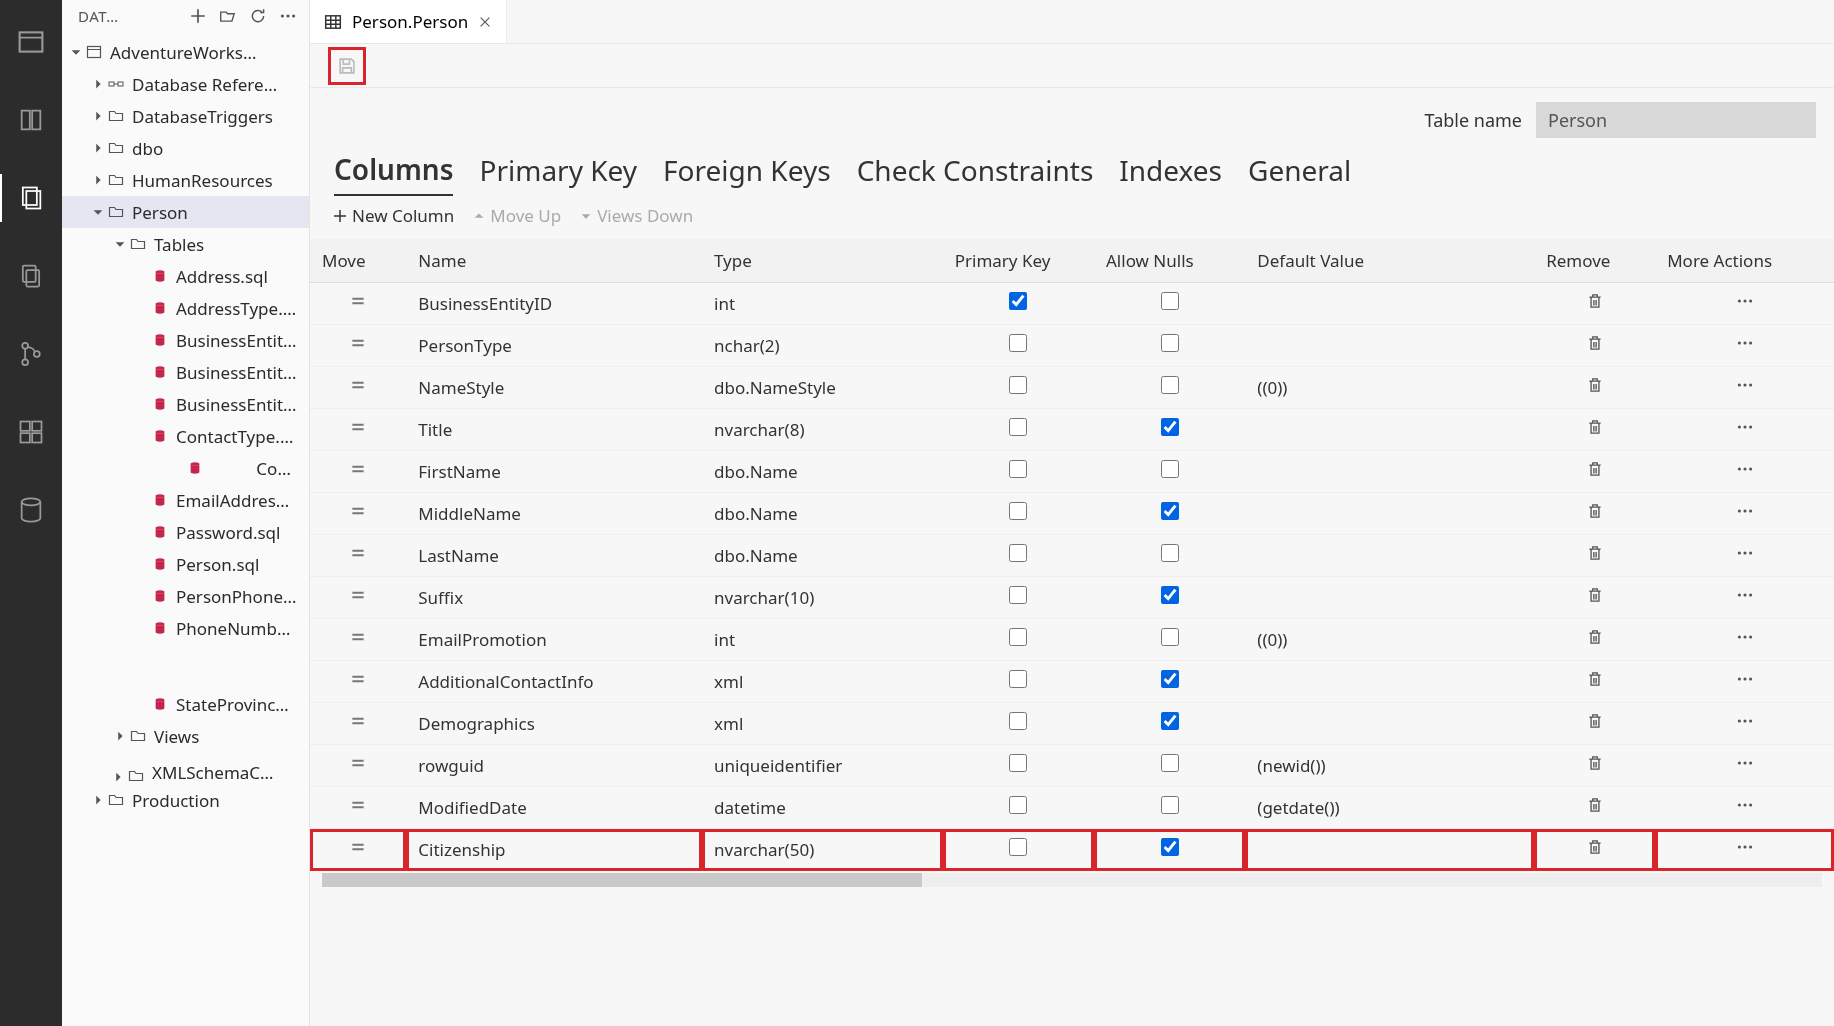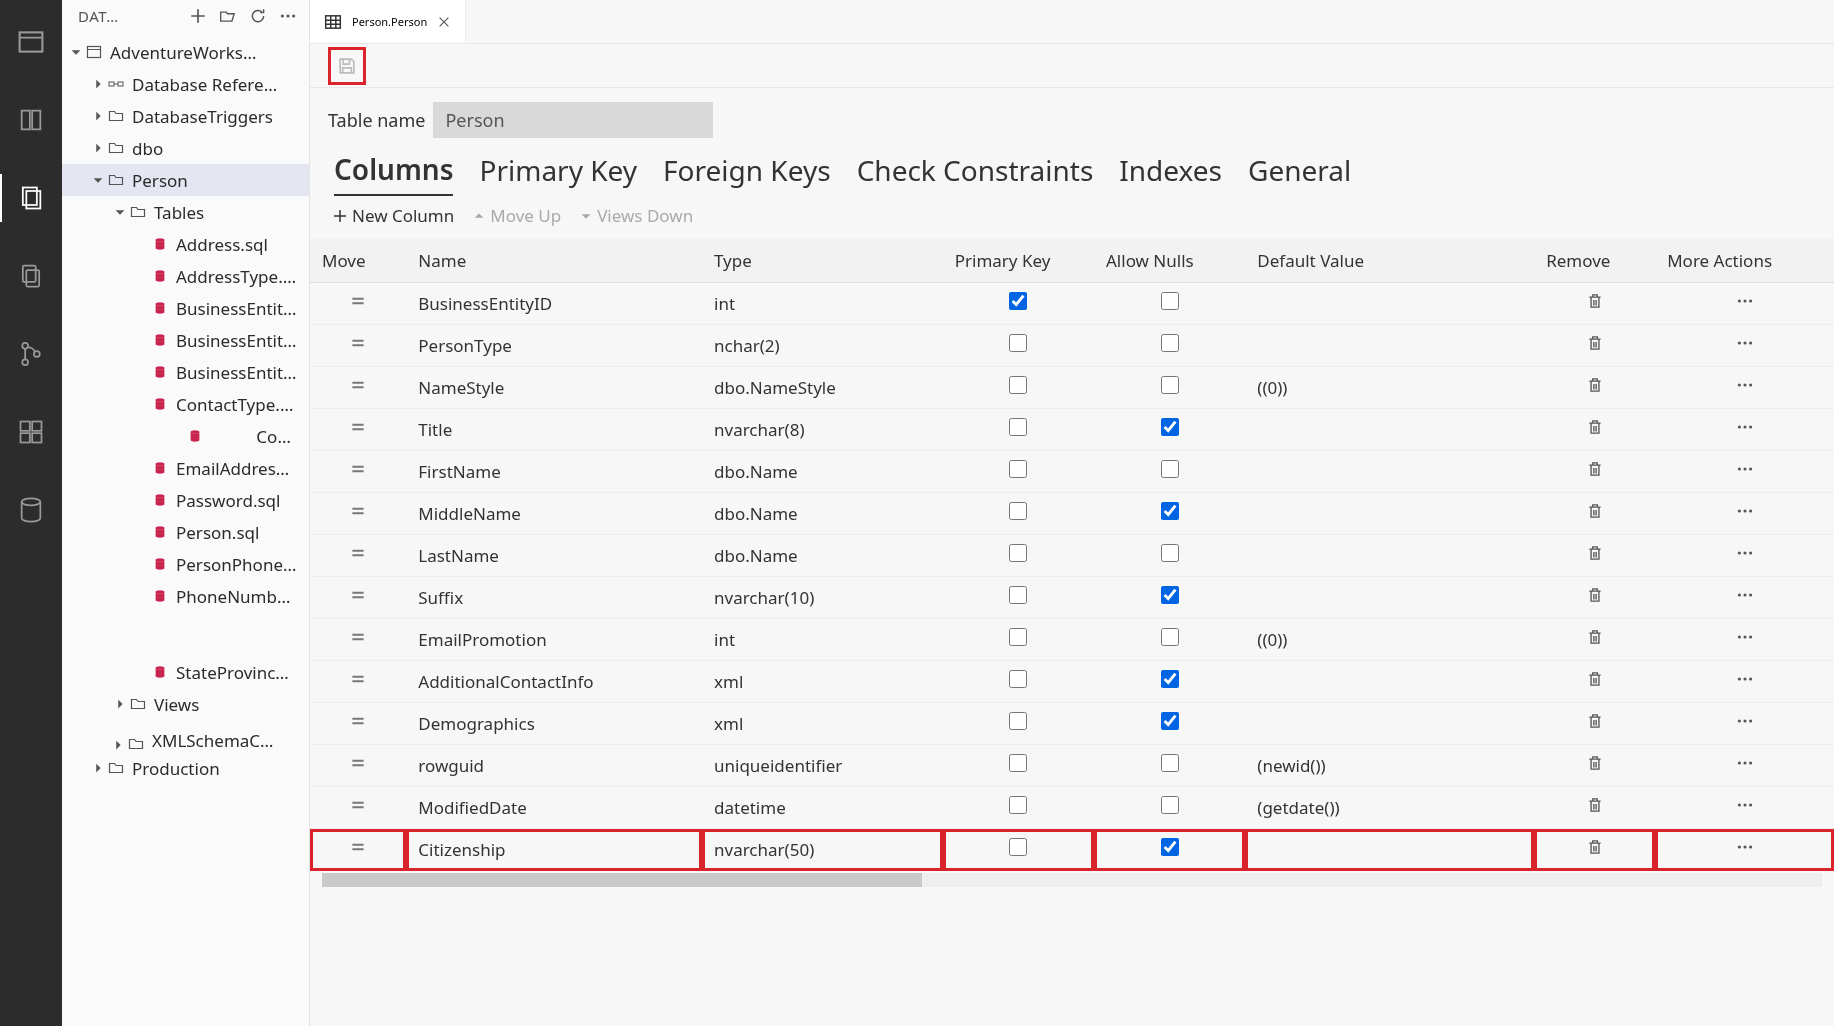--- a/index.html
+++ b/index.html
@@ -27,28 +27,28 @@
 .ic-folder { color:#555; }
 .ic-db { color:#c7254e; }
 .ic-proj { color:#555; }
 .ic-ref { color:#555; }
 
 
 .main { flex: 1; display: flex; flex-direction: column; background: #f7f7f7; min-width: 0; }
 .tabbar { display: flex; align-items: stretch; height: 44px; border-bottom: 1px solid #e8e8e8; }
 .tab { display: flex; align-items: center; background: #fff; padding: 0 14px; gap: 10px; border-right: 1px solid #eee; }
 .tab-icon { color:#333; display:flex; }
-.tab-title { font-size: 11px; }
+.tab-title { font-size: 17px; }
 .tab-close { color:#555; cursor:pointer; display:flex; }
 
 .toolbar { height: 44px; display:flex; align-items:center; padding-left: 18px; border-bottom: 1px solid #e8e8e8; }
 .save-highlight { border: 3px solid #d9242b; padding: 3px; display:inline-flex; }
 .save-btn { width: 26px; height: 26px; display:flex; align-items:center; justify-content:center; color:#bbb; }
 
-.name-row { display:flex; align-items:center; gap: 8px; padding: 14px 18px 14px 18px; font-size: 18px; }
+.name-row { display:flex; align-items:center; gap: 14px; padding: 14px 18px 14px 18px; font-size: 18px; justify-content: flex-end; }
 .name-label { color:#333; }
 .name-input { width: 280px; height: 36px; background:#d9d9d9; border:none; padding:0 12px; font-size:18px; color:#555; }
 
 .designer-tabs { display:flex; align-items:center; gap: 26px; padding: 0 24px; font-size: 28px; height: 42px; }
 .designer-tab { color:#333; cursor:pointer; padding-bottom:6px; }
 .designer-tab.active { font-weight:600; border-bottom: 2px solid #333; }
 
 .col-actions { display:flex; align-items:center; gap: 18px; padding: 10px 24px 12px 22px; font-size: 17px; }
 .col-action { display:flex; align-items:center; gap:4px; color:#333; cursor:pointer; }
 .col-action.disabled { color:#aaa; cursor:default; }
@@ -274,20 +274,33 @@
               <use href="#i-chev-right"></use>
             </svg>
           </span>
           <span class="kind-icon ic-folder">
             <svg width="16" height="16">
               <use href="#i-folder"></use>
             </svg>
           </span>
           <span class="label">dbo</span>
         </div>
+        <div class="tree-item" style="padding-left: 28px;">
+          <span class="chev">
+            <svg width="14" height="14">
+              <use href="#i-chev-right"></use>
+            </svg>
+          </span>
+          <span class="kind-icon ic-folder">
+            <svg width="16" height="16">
+              <use href="#i-folder"></use>
+            </svg>
+          </span>
+          <span class="label">HumanResources</span>
+        </div>
         <div class="tree-item selected" style="padding-left: 28px;">
           <span class="chev">
             <svg width="14" height="14">
               <use href="#i-chev-down"></use>
             </svg>
           </span>
           <span class="kind-icon ic-folder">
             <svg width="16" height="16">
               <use href="#i-folder"></use>
             </svg>

